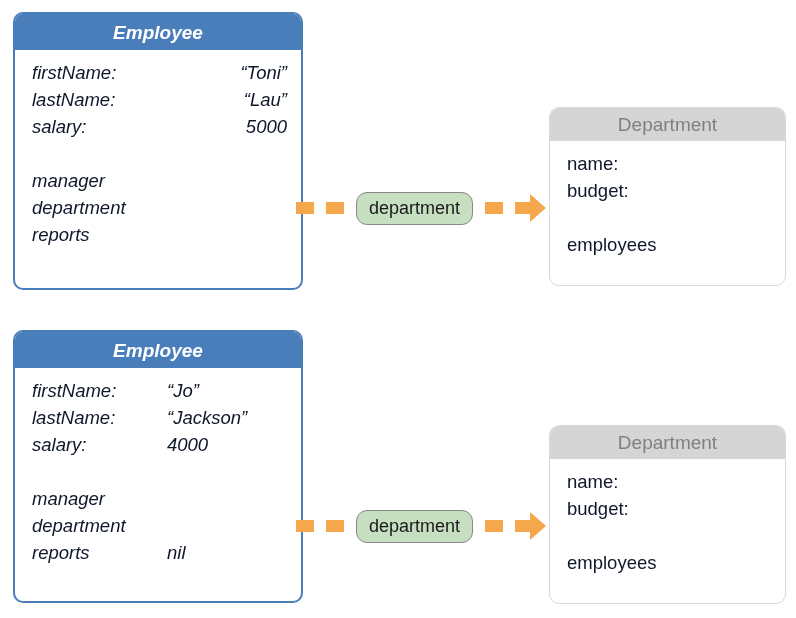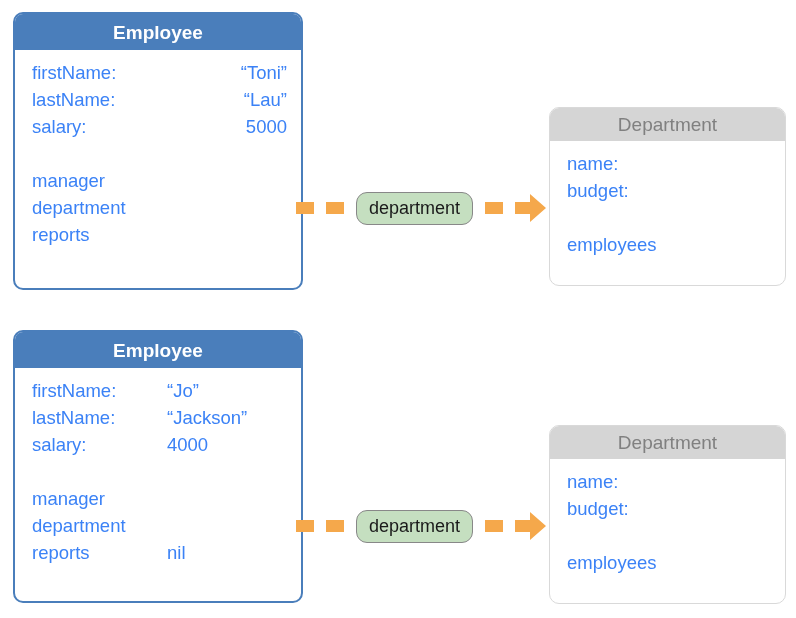--- a/index.html
+++ b/index.html
@@ -24,20 +24,21 @@
   
   .card {
     position: absolute;
     box-sizing: border-box;
     border-radius: 10px;
     background: #ffffff;
     overflow: hidden;
   }
   .card.employee {
     border: 2px solid #4a7ebb;
+    font-style: italic;
   }
   .card.department {
     border: 1px solid #d9d9d9;
   }
 
   .card-header {
     box-sizing: border-box;
     width: 100%;
     text-align: center;
     line-height: 1;
@@ -56,21 +57,21 @@
     background: #d5d5d5;
     color: #808080;
     font-weight: normal;
     font-size: 19px;
     height: 33px;
   }
 
   .card-body {
     box-sizing: border-box;
     padding: 12px 14px 10px 17px;
-    color: #3b82f6;
+    color: #0f172a;
     font-size: 18.5px;
   }
 
   .row {
     display: flex;
     height: 27px;
     align-items: baseline;
   }
   .row .key {
     white-space: pre;

